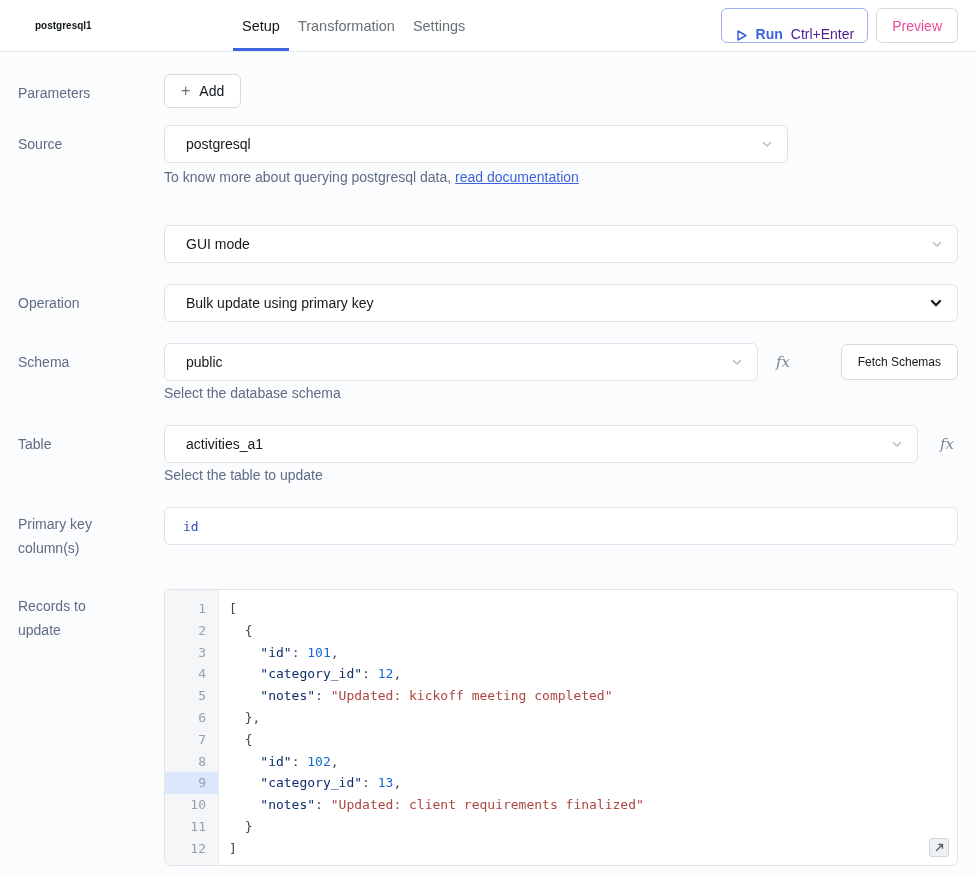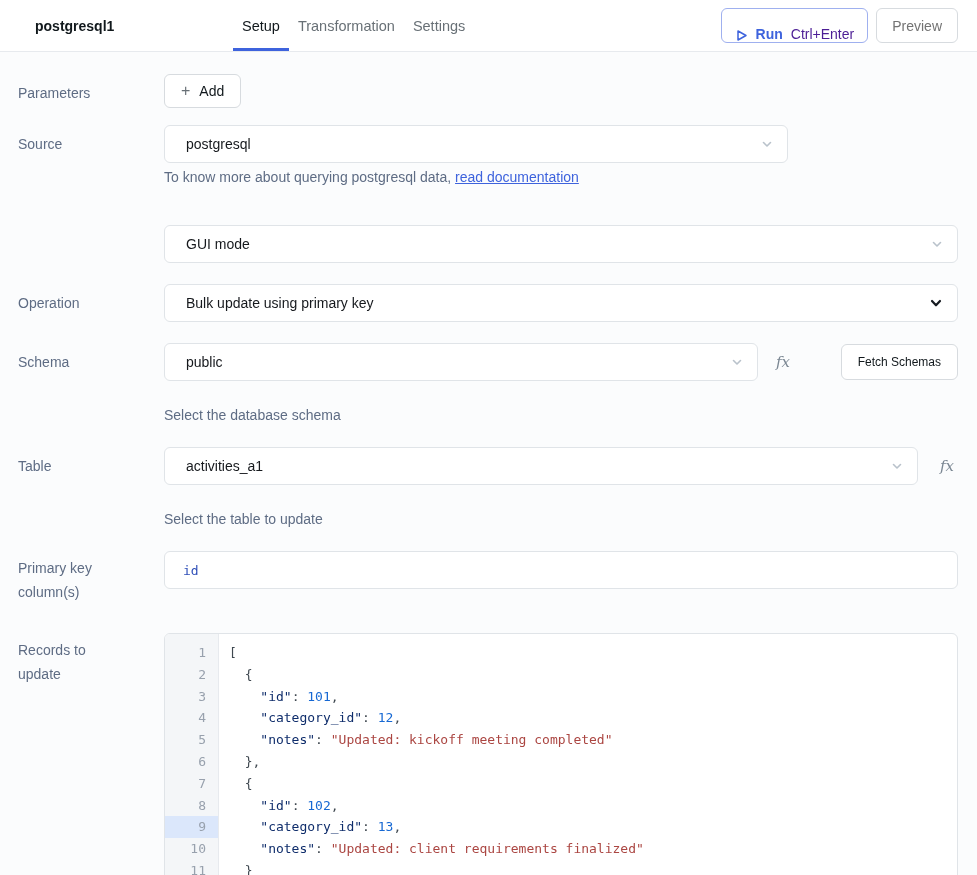--- a/index.html
+++ b/index.html
@@ -20,21 +20,21 @@
     display: flex;
     align-items: stretch;
     padding-left: 35px;
     padding-right: 19px;
   }
   .query-name {
     width: 198px;
     display: flex;
     align-items: center;
     font-weight: 700;
-    font-size: 14px;
+    font-size: 10px;
     color: #11181c;
     cursor: text;
   }
   .tabs { display: flex; align-items: stretch; }
   .tab {
     display: flex;
     align-items: center;
     padding: 0 9px;
     font-size: 14.5px;
     color: #687076;
@@ -68,21 +68,21 @@
   .run-shortcut { color: #4c1d95; font-weight: 400; }
   .preview-btn {
     height: 35px;
     padding: 0 15px;
     background: #fff;
     border: 1px solid #d7dbdf;
     border-radius: 6px;
     font-family: inherit;
     font-size: 14px;
     font-weight: 500;
-    color: #737373;
+    color: #ec4899;
     cursor: pointer;
   }
 
   
   .content { padding: 22px 19px 0 18px; }
   .row { display: flex; align-items: flex-start; }
   .row-label {
     width: 146px;
     padding-right: 36px;
     padding-top: 9px;
@@ -128,21 +128,21 @@
     color: #16191d;
     cursor: pointer;
   }
   .select .chev { margin-left: auto; flex: 0 0 auto; }
   .w-source { width: 624px; }
   .w-schema { width: 594px; align-items: center; }
   .w-table  { width: 754px; }
 
   .help { font-size: 14px; color: #5e6c84; }
   .help-source { margin-top: 6px; }
-  .help-under { margin-top: 26px; }
+  .help-under { margin-top: 4px; }
   .help a { color: #3e63dd; text-decoration: underline; cursor: pointer; }
   .gui-select { margin-top: 40px; }
 
   .hrow { display: flex; align-items: center; }
   .fx {
     font-family: "DejaVu Serif", "Liberation Serif", serif;
     font-style: italic;
     font-size: 15px;
     color: #7b8793;
     cursor: pointer;

